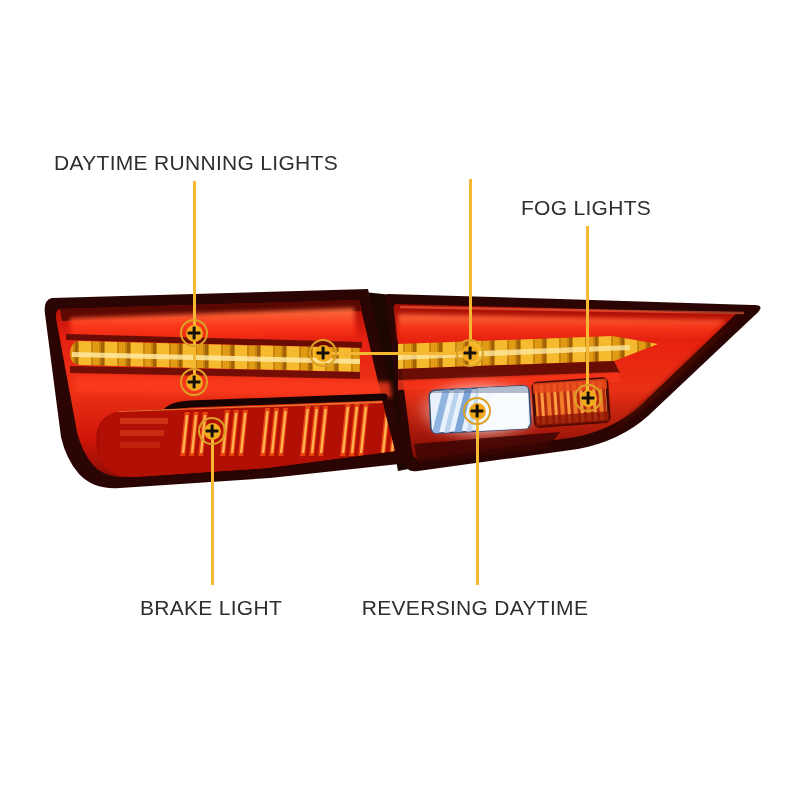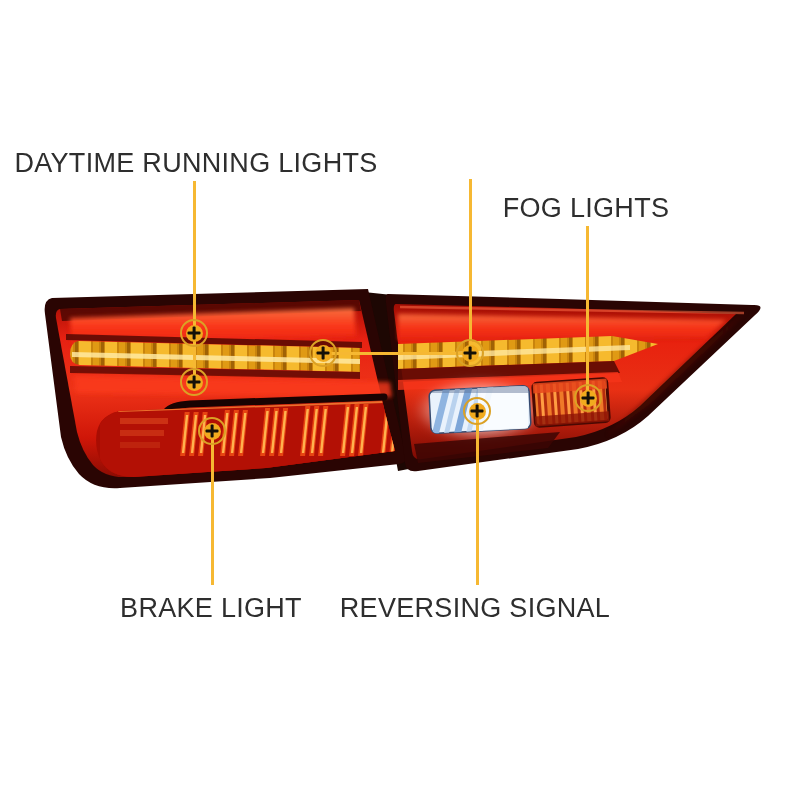--- a/index.html
+++ b/index.html
@@ -28,21 +28,21 @@
     width:13px;height:2.8px;background:var(--marker-plus,#141008);
     transform:translate(-50%,-50%);border-radius:1px;
   }
   .cl-marker .disc::after{
     content:"";position:absolute;left:50%;top:50%;
     width:2.8px;height:13px;background:var(--marker-plus,#141008);
     transform:translate(-50%,-50%);border-radius:1px;
   }
   .cl-label{
     position:absolute;transform:translateX(-50%);
-    font-size:27px;letter-spacing:0.3px;line-height:24px;
+    font-size:21px;letter-spacing:0.3px;line-height:24px;
     color:var(--label-text,#2e2e2e);white-space:nowrap;
   }
 </style>
 </head>
 <body>
 
 <div id="stage">
 
   <svg id="lamp-svg" width="800" height="800" viewBox="0 0 800 800">
     <defs>
@@ -242,15 +242,15 @@
       </div>
       <div class="cl-marker" style="left: 463px; top: 397px;">
         <div class="disc"></div>
       </div>
       <div class="cl-marker" style="left: 574px; top: 384px;">
         <div class="disc"></div>
       </div>
       <div class="cl-label" style="left: 196px; top: 151px;">DAYTIME RUNNING LIGHTS</div>
       <div class="cl-label" style="left: 586px; top: 196px; text-align: center;">FOG LIGHTS</div>
       <div class="cl-label" style="left: 211px; top: 596px;">BRAKE LIGHT</div>
-      <div class="cl-label" style="left: 475px; top: 596px;">REVERSING SIGNAL</div>
+      <div class="cl-label" style="left: 475px; top: 596px;">REVERSING DAYTIME</div>
     </div>
 </div>
 
 </body></html>

